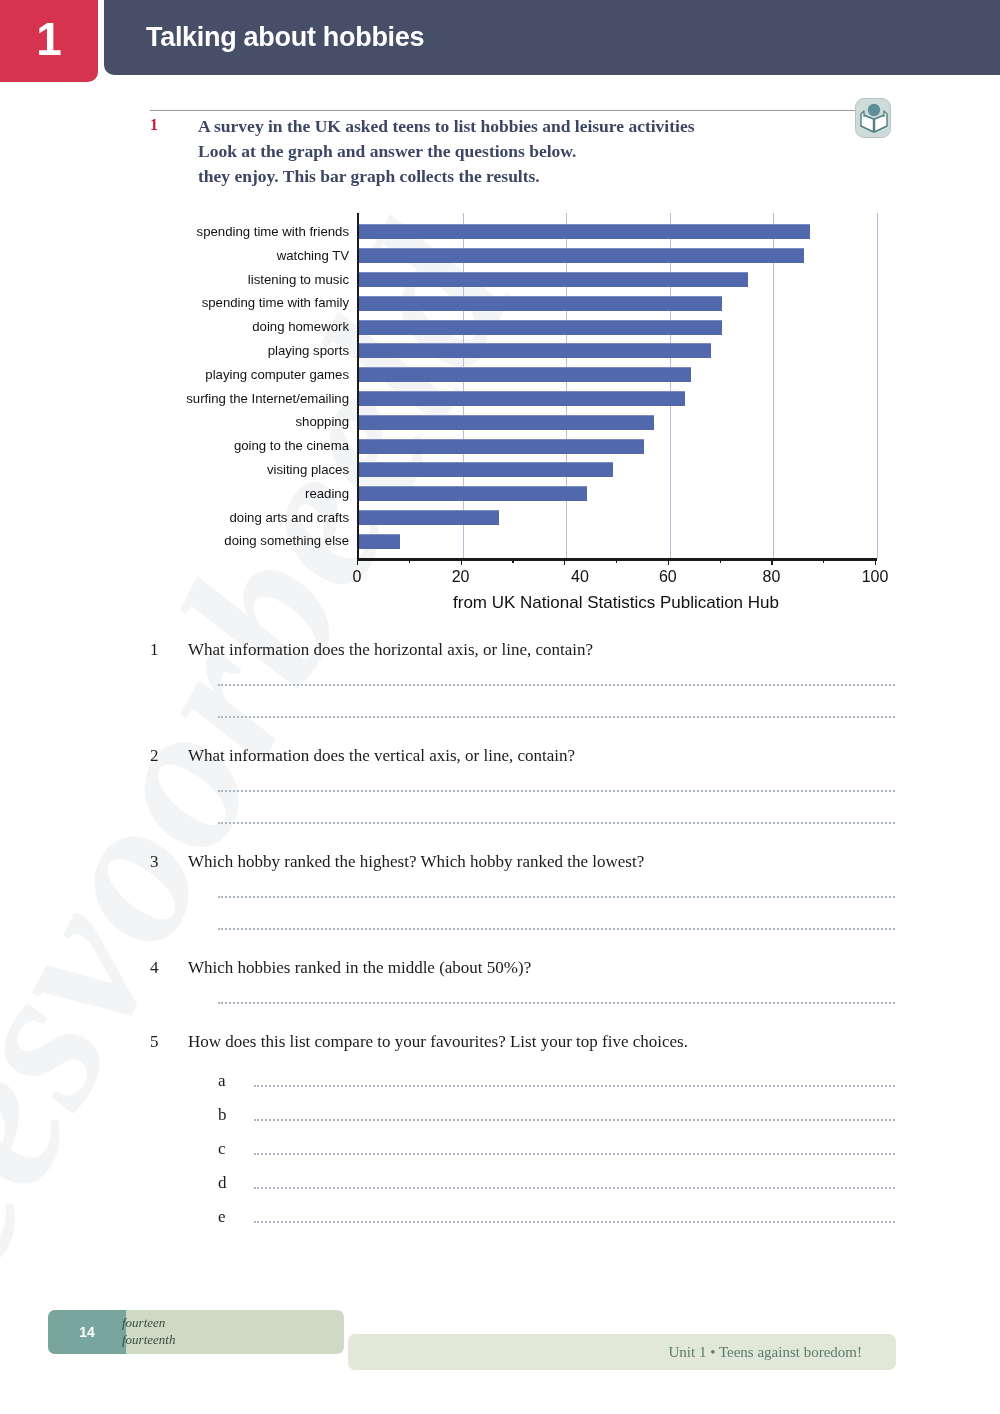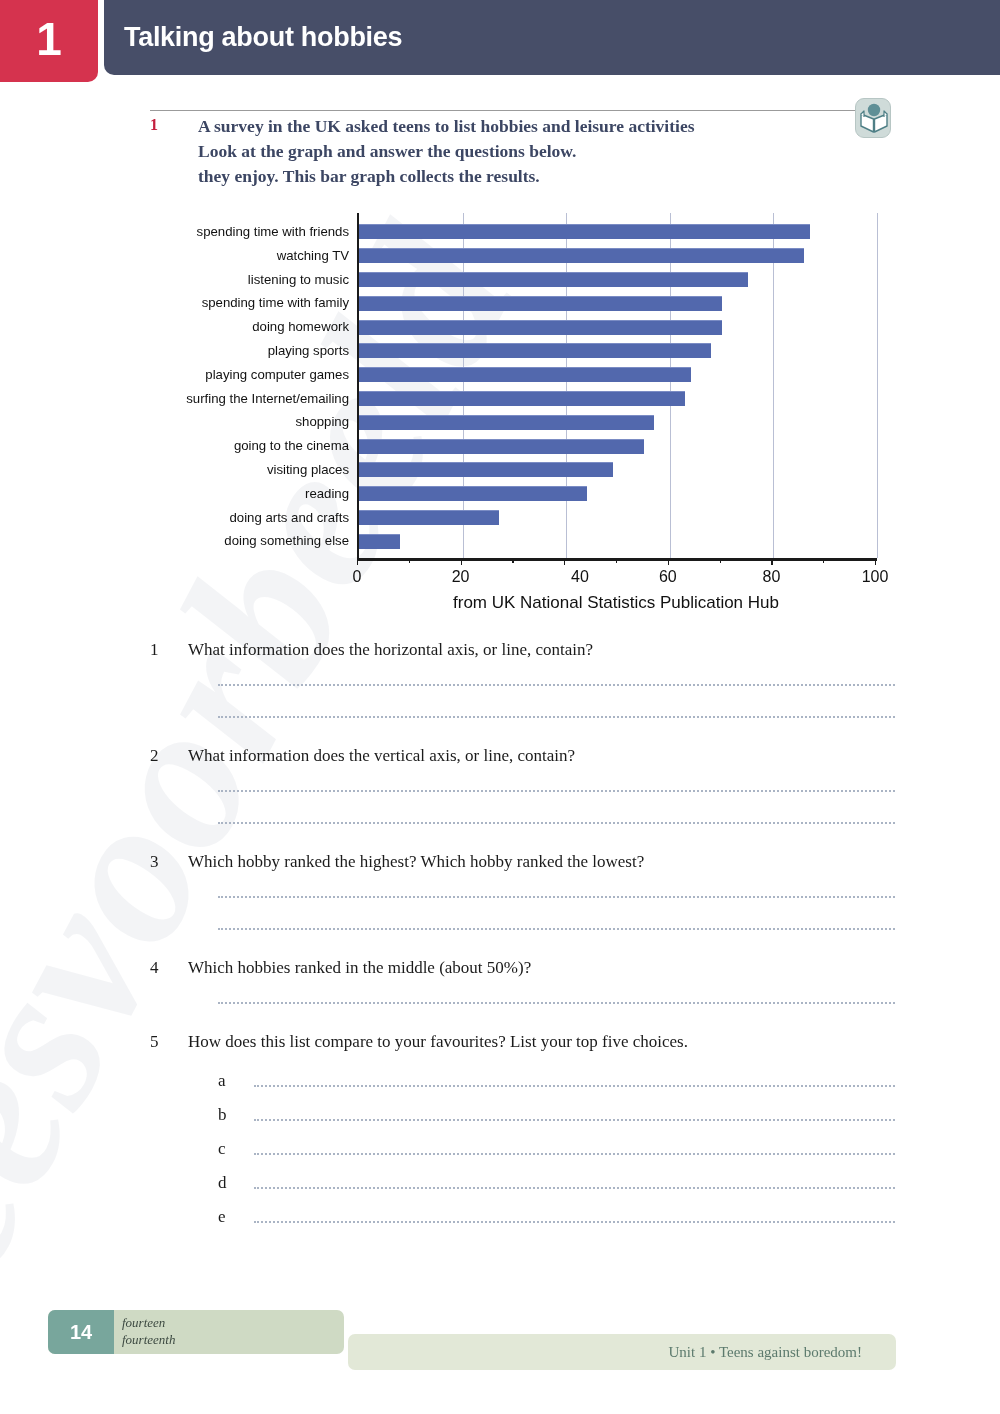--- a/index.html
+++ b/index.html
@@ -69,21 +69,21 @@
     background: #474e68;
     border-bottom-left-radius: 10px;
     display: flex; align-items: center;
   }
   .title-bar .title {
     color: #fff;
     font-family: "Liberation Sans", sans-serif;
     font-size: 27px;
     font-weight: 700;
     letter-spacing: -0.3px;
-    padding-left: 20px;
+    padding-left: 42px;
     text-align: center;
   }
 
   
   .ex-rule {
     position: absolute;
     left: 150px; top: 110px;
     width: 722px; height: 1px;
     background: #9b9b9b;
     z-index: 2;
@@ -261,29 +261,29 @@
   .pg-pill {
     position: absolute;
     left: 48px; top: 16px;
     width: 296px; height: 44px;
     background: #cfdac4;
     border-radius: 7px;
   }
   .pg-num {
     position: absolute;
     left: 48px; top: 16px;
-    width: 66px; height: 44px;
+    width: 78px; height: 44px;
     background: #78a69c;
     border-top-left-radius: 7px;
     border-bottom-left-radius: 7px;
     display: flex; align-items: center; justify-content: center;
     color: #fff;
     font-family: "Liberation Sans", sans-serif;
     font-weight: 700;
-    font-size: 20px;
+    font-size: 14px;
   }
   .pg-words {
     position: absolute;
     left: 122px; top: 20px;
     font-family: "Liberation Serif", serif;
     font-style: italic;
     font-size: 13px;
     line-height: 17px;
     color: #3d4a42;
   }

